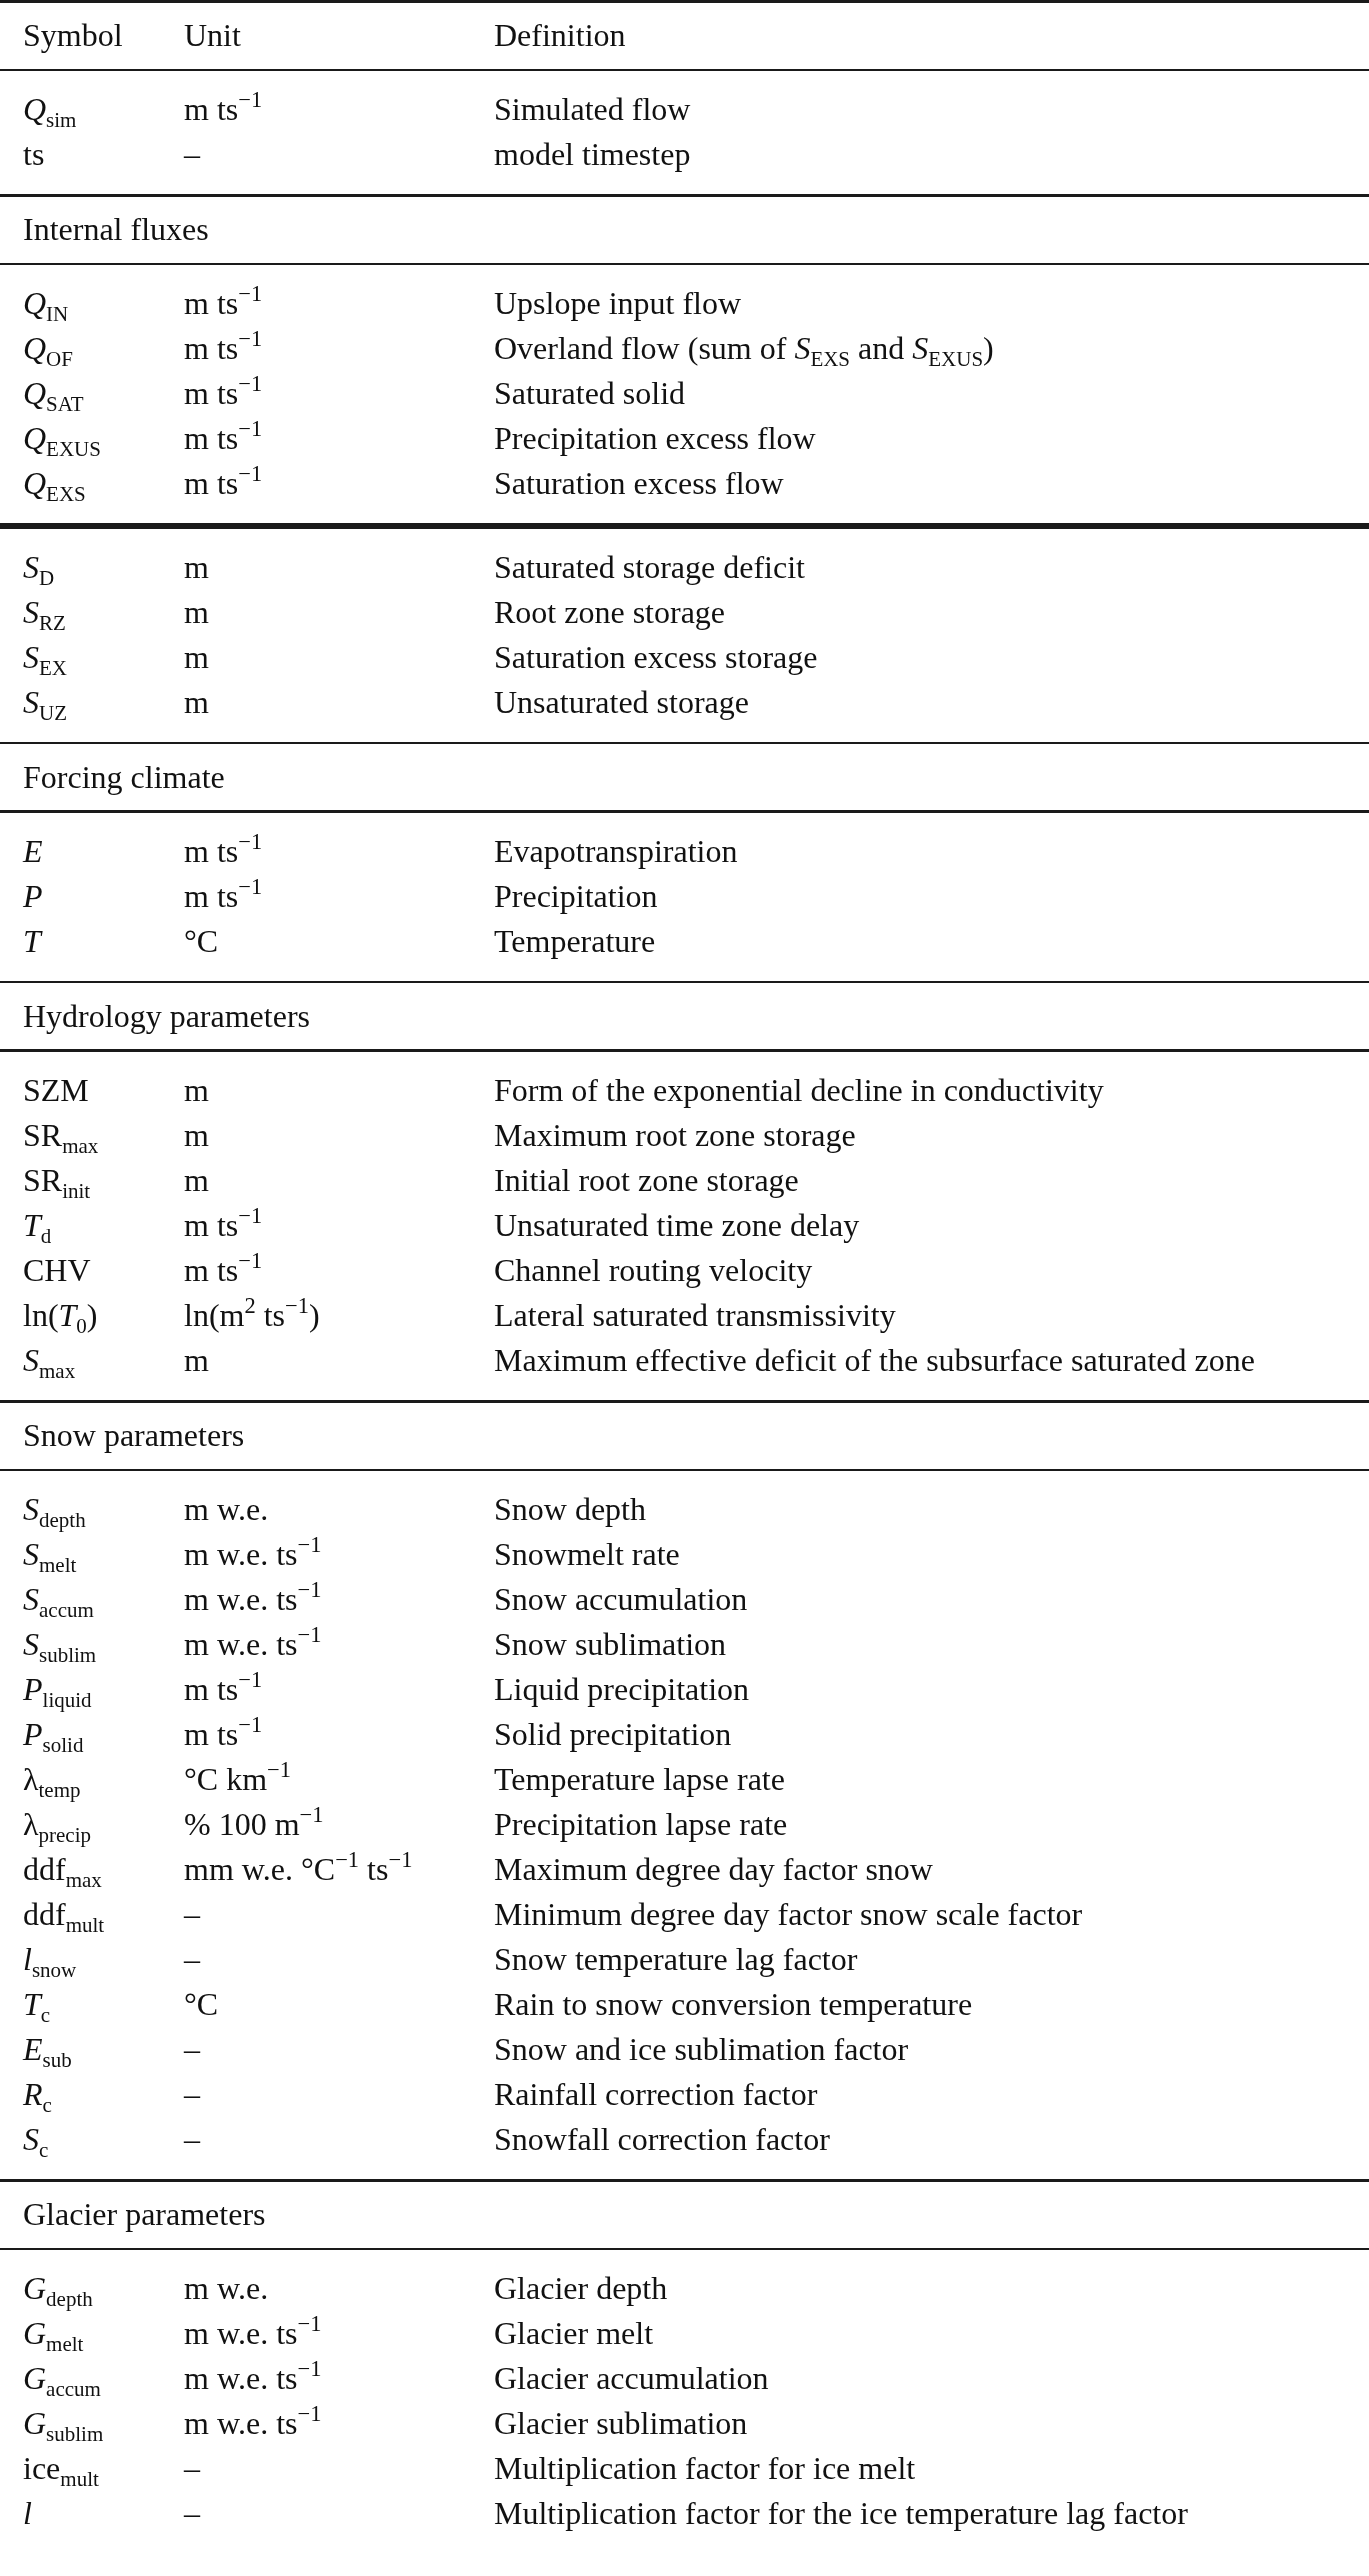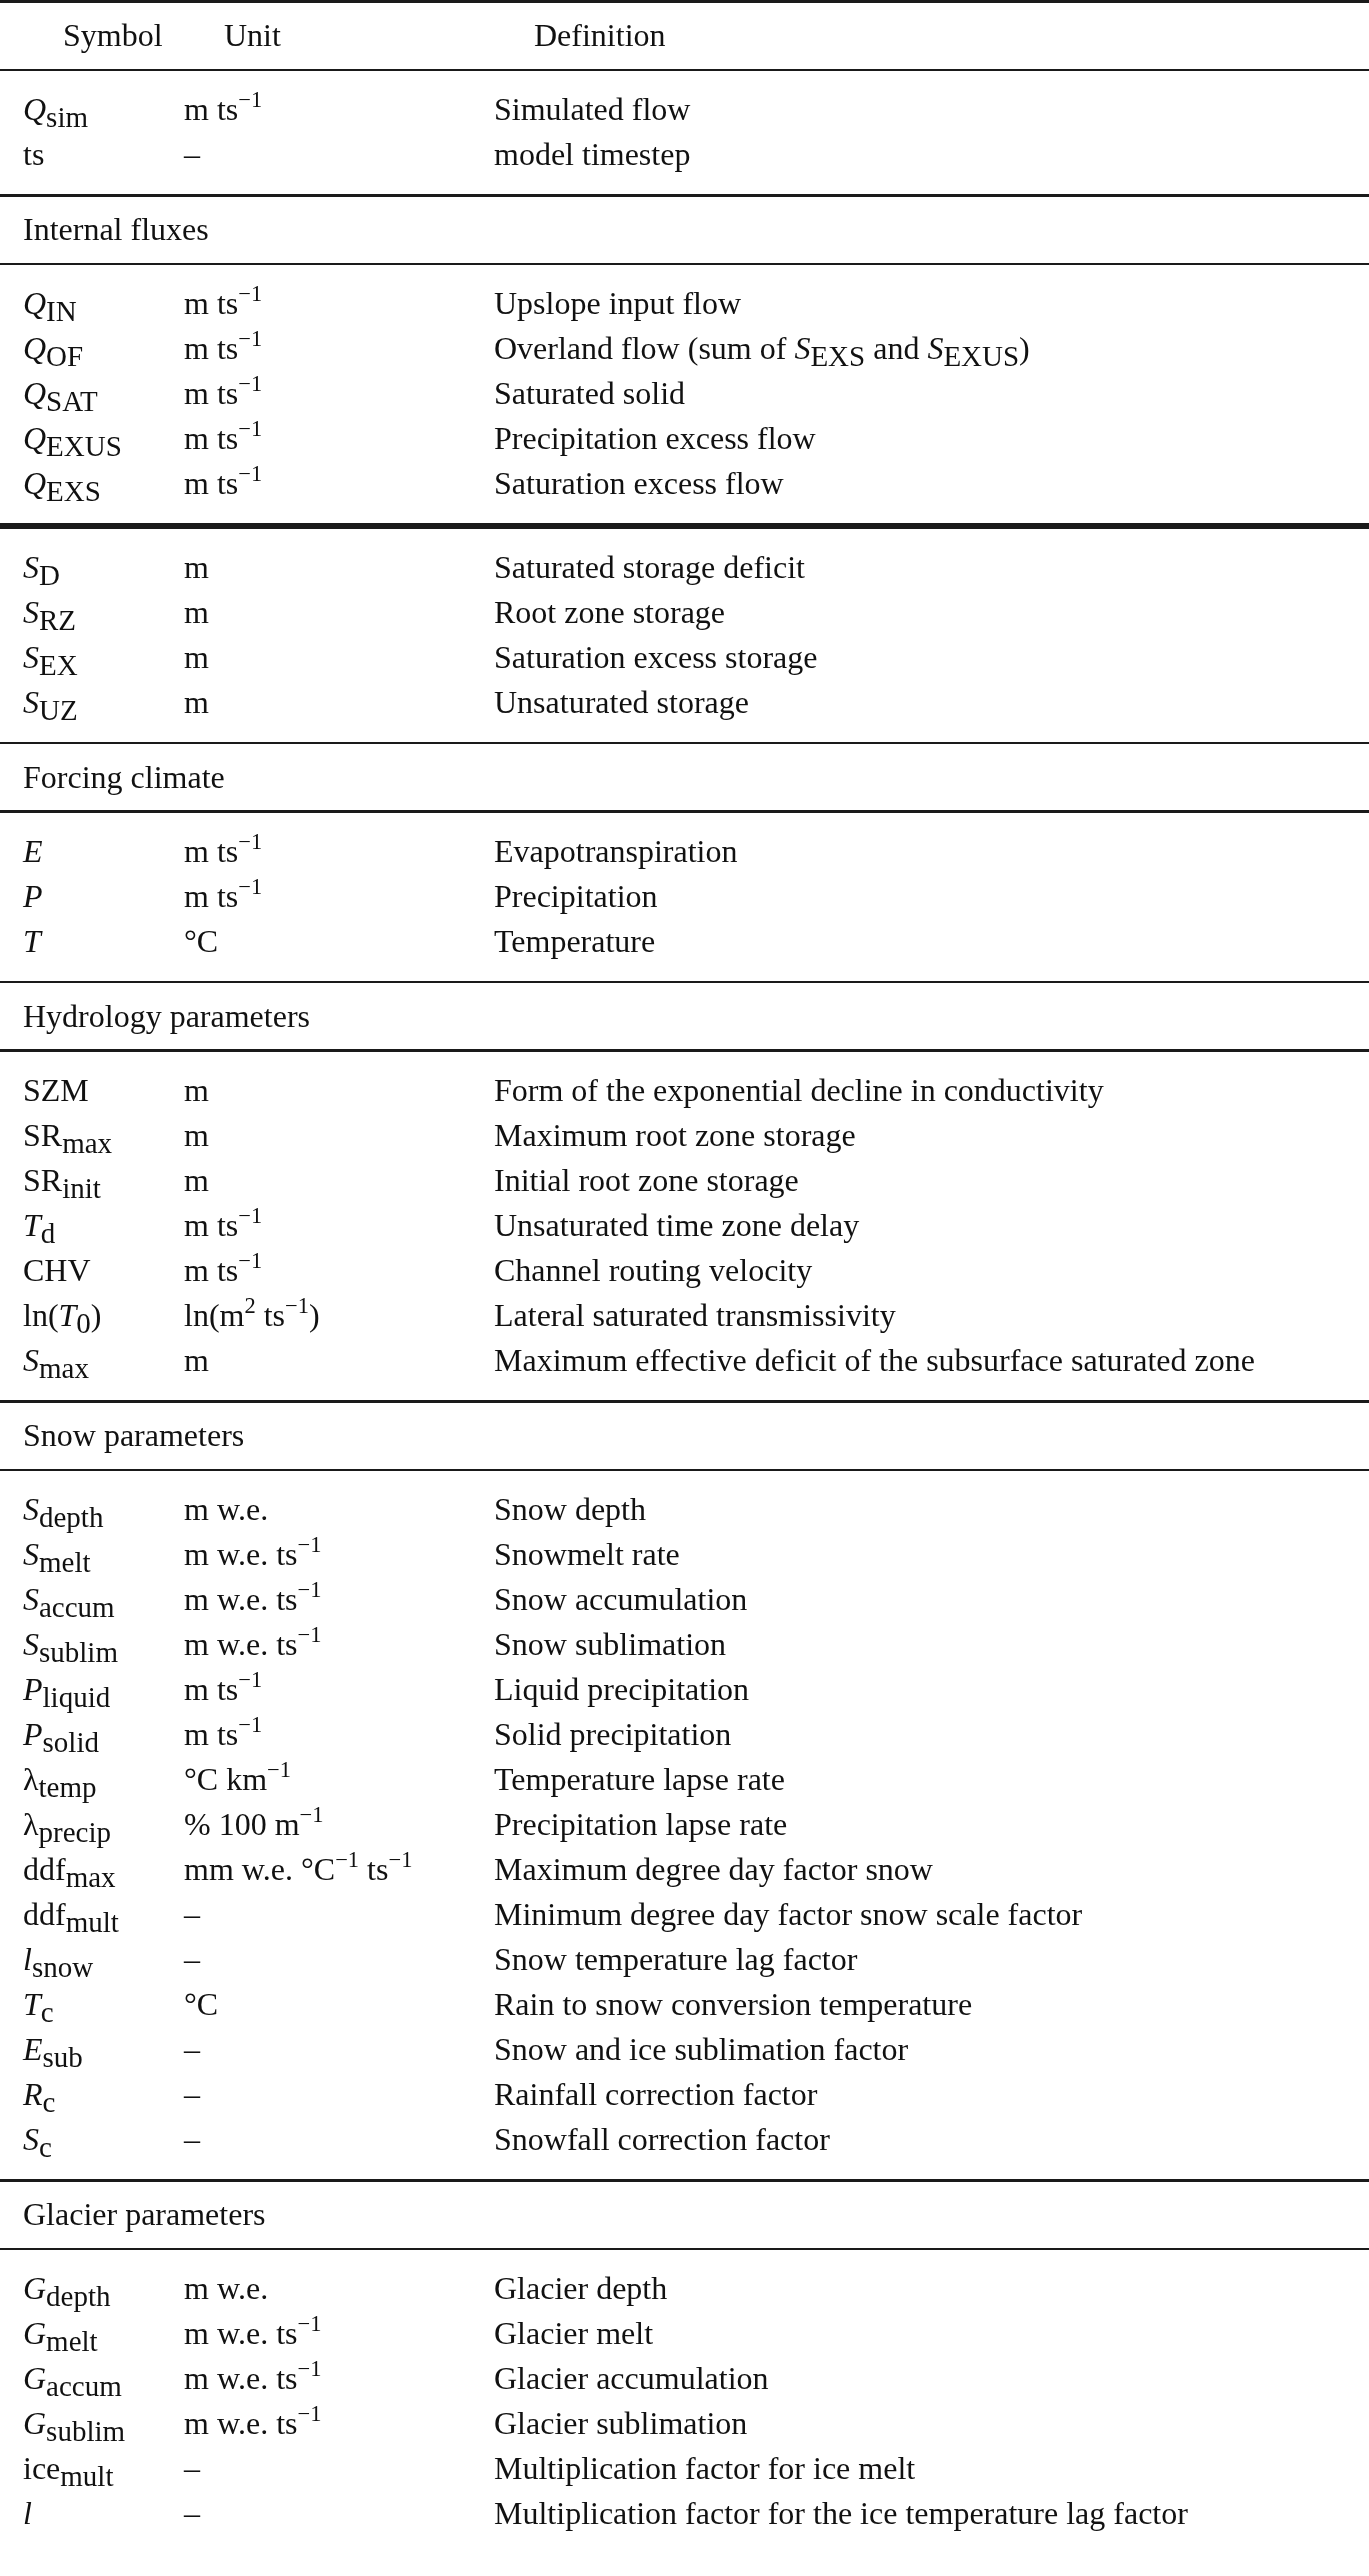--- a/index.html
+++ b/index.html
@@ -1,29 +1,29 @@
 <!DOCTYPE html>
 <html style="font-size:10.6px"><head>
 <meta charset="utf-8">
 <style>
   html, body { margin:0; padding:0; background:#ffffff; }
   body { width:1369px; height:2576px; position:relative; overflow:hidden;
          font-family:"Liberation Serif","DejaVu Serif",serif; color:#111111; }
   .table { position:absolute; left:0; top:0; width:1369px; }
   .rule { width:1369px; height:2.6px; background:#1a1a1a; }
-  .hdr { height:66px; position:relative;margin-left:40px; }
+  .hdr { height:66px; position:relative; }
   .row { height:45px; position:relative; }
   .cell { position:absolute; font-size:32px; line-height:45px; white-space:nowrap; }
   .c1 { left:23px; } .c2 { left:184px; } .c3 { left:494px; }
   .sechead { height:66px; position:relative; }
   .sechead .cell { top:10.6px; }
   .hdr .cell { top:10.6px; }
   .body-block { padding:16px 0 17px 0; }
   .it { font-style:italic; }
-  sub { font-size:29px; vertical-align:-6.6px; line-height:0; font-style:normal; }
+  sub { font-size:21px; vertical-align:-6.6px; line-height:0; font-style:normal; }
   sup { font-size:22.5px; vertical-align:13.2px; line-height:0; }
 </style>
 </head>
 <body>
 
 <div class="table" id="tbl">
     <div class="rule"></div>
     <div class="hdr">
       <span class="cell c1">Symbol</span>
       <span class="cell c2">Unit</span>

